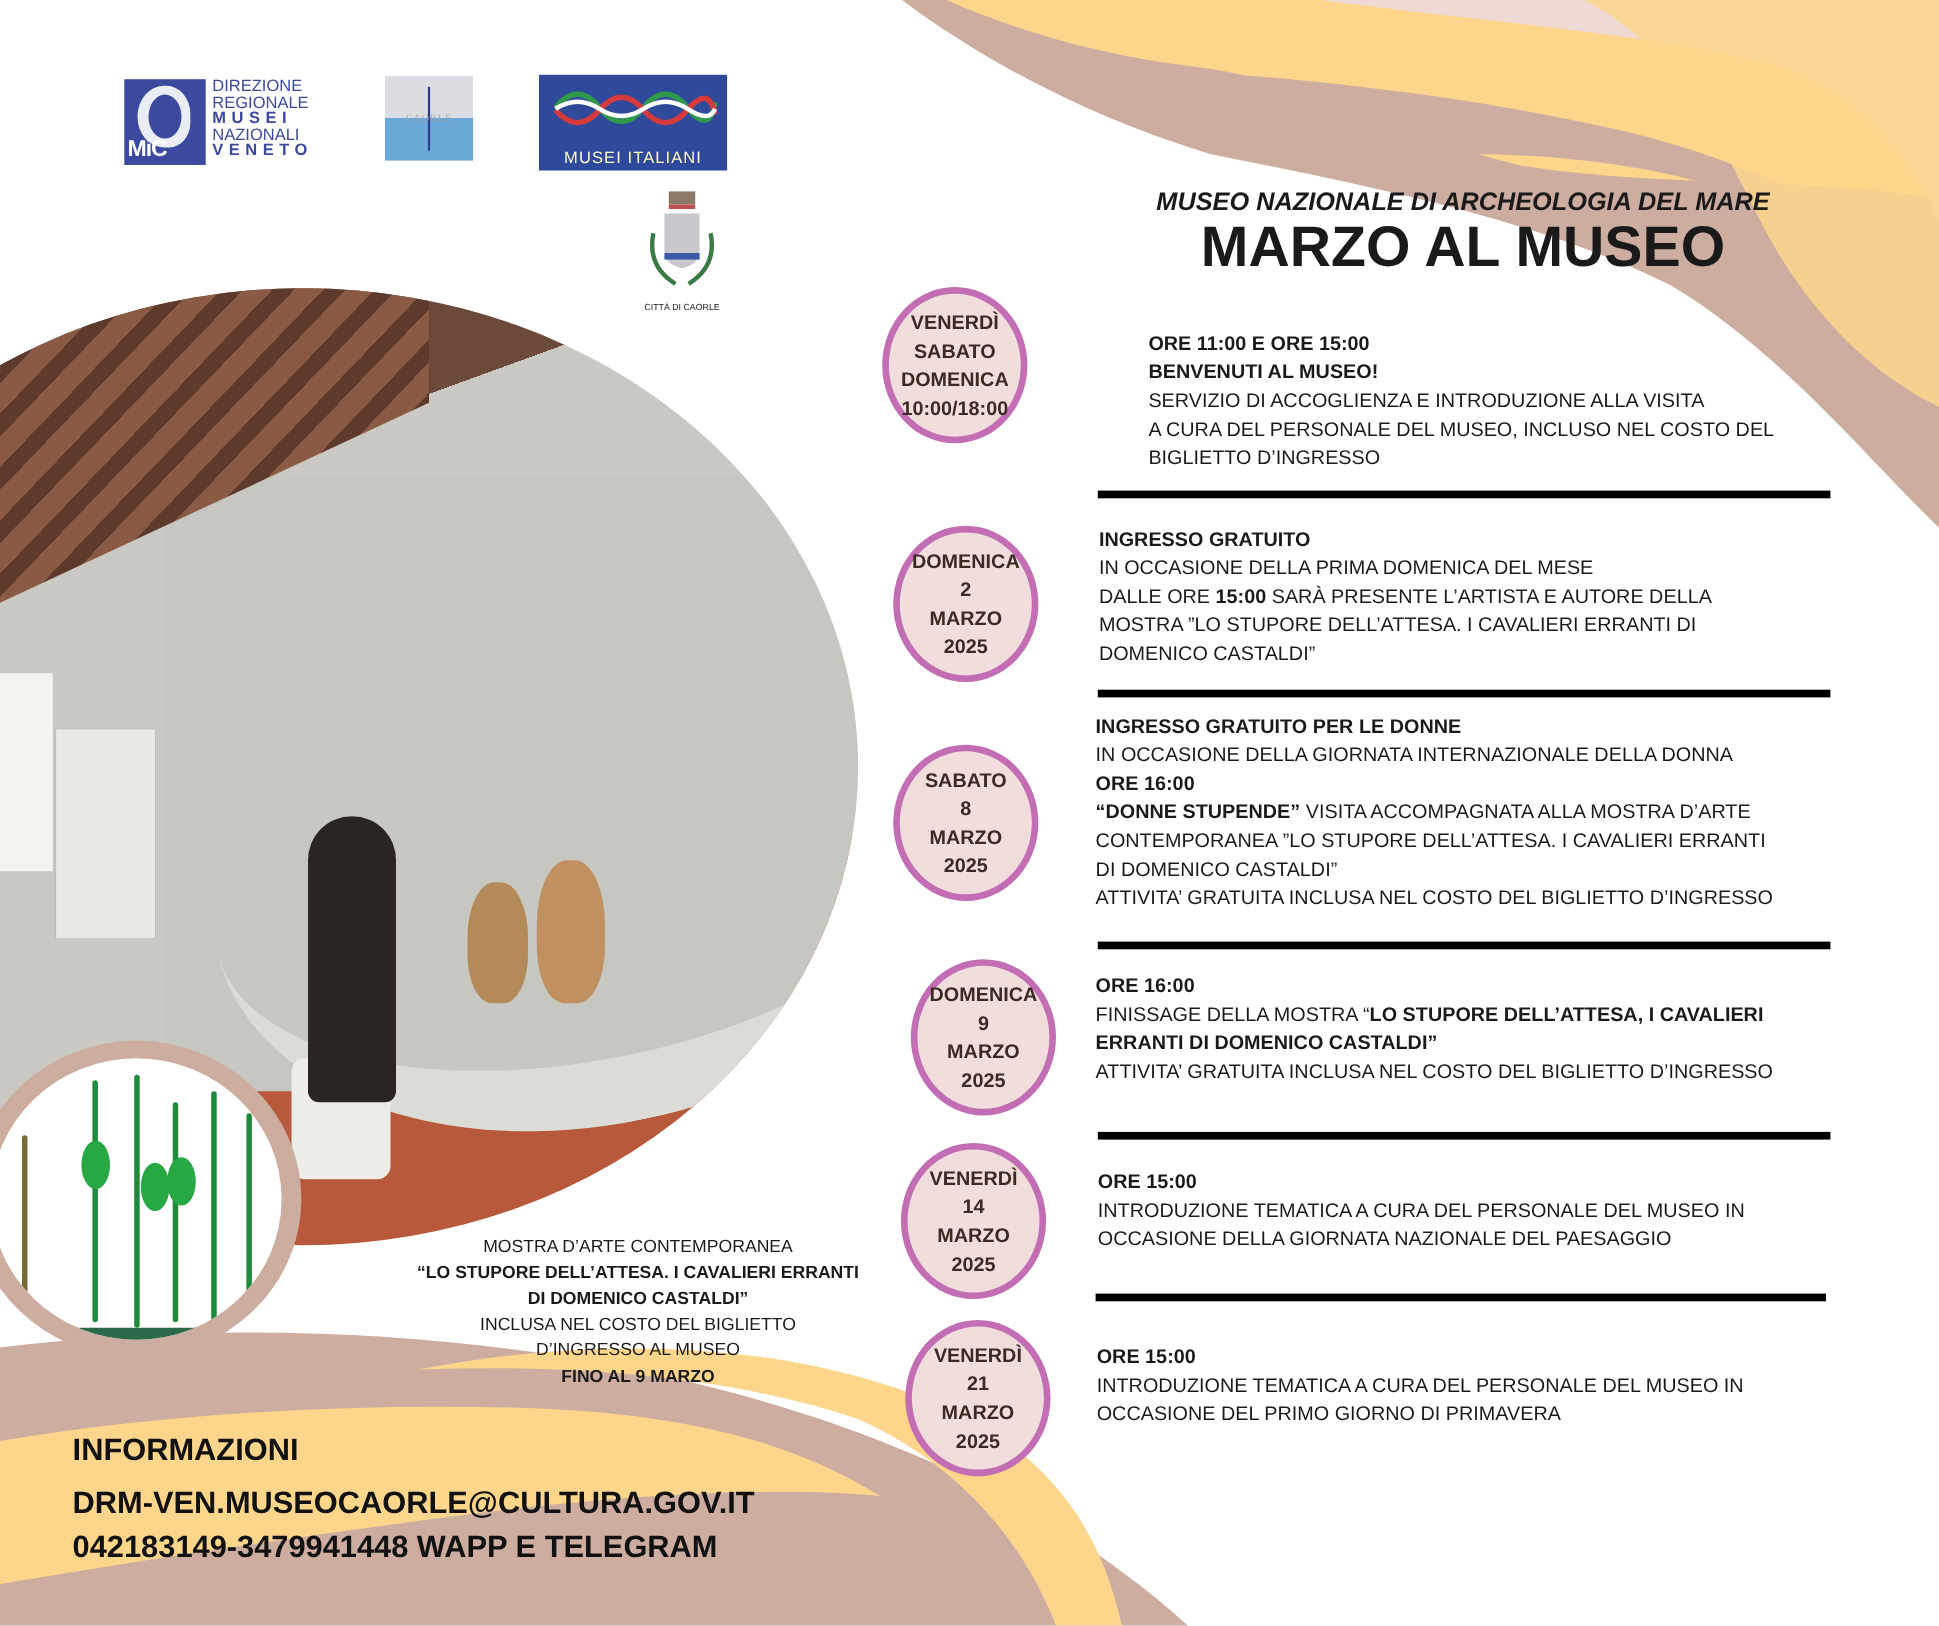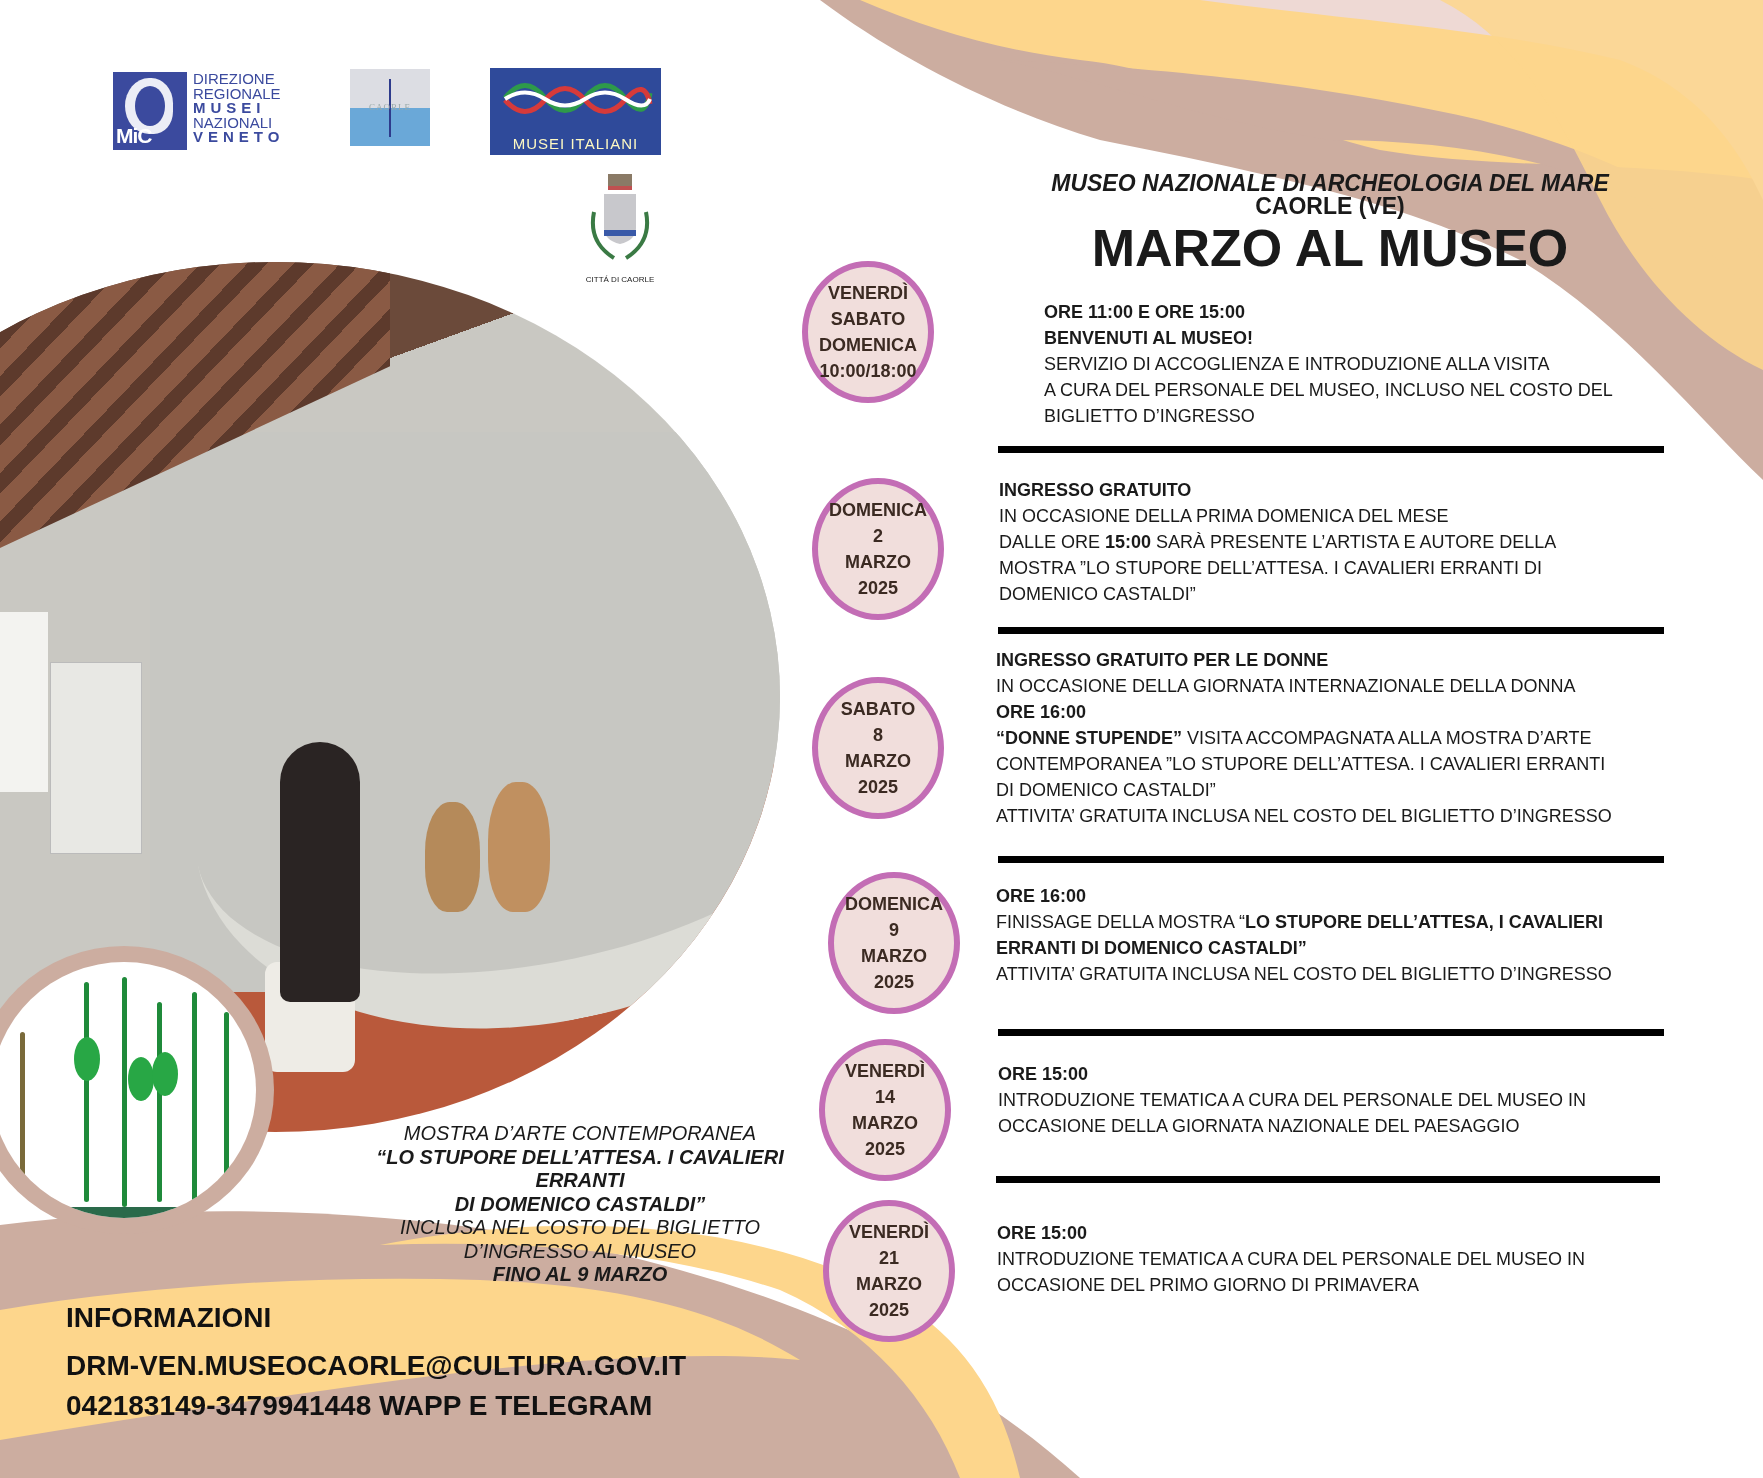--- a/index.html
+++ b/index.html
@@ -30,21 +30,21 @@
   .photo-circle .amph1 { position:absolute; left:655px; top:540px; width:55px; height:110px; border-radius:45% 45% 40% 40%; background:#b58a5a; }
   .photo-circle .amph2 { position:absolute; left:718px; top:520px; width:62px; height:130px; border-radius:45% 45% 40% 40%; background:#c09060; }
   .photo-circle .window { position:absolute; left:228px; top:350px; width:50px; height:180px; background:#f3f3f0; }
   .photo-circle .panel { position:absolute; left:280px; top:400px; width:90px; height:190px; background:#e8e8e4; border:1px solid #bbb; }
   .photo-circle .person { position:absolute; left:510px; top:480px; width:80px; height:260px; border-radius:40px 40px 10px 10px; background:#2a2423; }
   .photo-circle .seat { position:absolute; left:495px; top:700px; width:90px; height:110px; border-radius:12px; background:#eeece6; }
   .art-circle { left:-26px; top:946px; width:300px; height:288px; border-radius:50%; background:#ccada0; }
   .art-circle .inner { position:absolute; left:18px; top:16px; right:18px; bottom:16px; border-radius:50%; background:#ffffff; overflow:hidden; }
   .art-circle .stick { position:absolute; width:5px; background:#1f8a3a; border-radius:3px; }
   .art-circle .shield { position:absolute; width:26px; height:44px; border-radius:50%; background:#28a745; }
-  .caption { left:340px; top:1122px; width:480px; text-align:center; font-size:20px; line-height:23.5px; color:#1a1a1a;font-style:italic; }
+  .caption { left:340px; top:1122px; width:480px; text-align:center; font-size:16px; line-height:23.5px; color:#1a1a1a; }
   .caption .b { font-weight:bold; }
   .info { left:66px; top:1302px; color:#111; font-weight:bold; }
   .info .t1 { font-size:28px; margin-bottom:16px; }
   .info .t2 { font-size:28px; margin-bottom:8px; }
   .info .t3 { font-size:28px; }
   .head { left:990px; top:172px; width:680px; text-align:center; }
   .head .l1 { font-size:23px; font-weight:bold; line-height:23px;font-style:italic; }
   .head .l2 { font-size:23px; font-weight:bold; line-height:23px; }
   .head .title { font-size:52px; font-weight:bold; line-height:56px; margin-top:2px; }
   .date-circle { position:absolute; width:132px; height:142px; border-radius:50%; background:#f1dedc; border:6px solid #c36db5;
@@ -147,21 +147,20 @@
 </div>
 
 <div class="abs info">
   <div class="t1">INFORMAZIONI</div>
   <div class="t2">DRM-VEN.MUSEOCAORLE@CULTURA.GOV.IT</div>
   <div class="t3">042183149-3479941448 WAPP E TELEGRAM</div>
 </div>
 
 <div class="abs head">
   <div class="l1">MUSEO NAZIONALE DI ARCHEOLOGIA DEL MARE</div>
-  <div class="l2">CAORLE (VE)</div>
   <div class="title">MARZO AL MUSEO</div>
 </div>
 
 <div class="date-circle" style="left:802px;top:261px;">
   <div>VENERDÌ</div>
     <div>SABATO</div>
   <div>DOMENICA</div>
     <div>10:00/18:00</div>
 </div>
 <div class="event" style="left:1044px;top:299px;">

